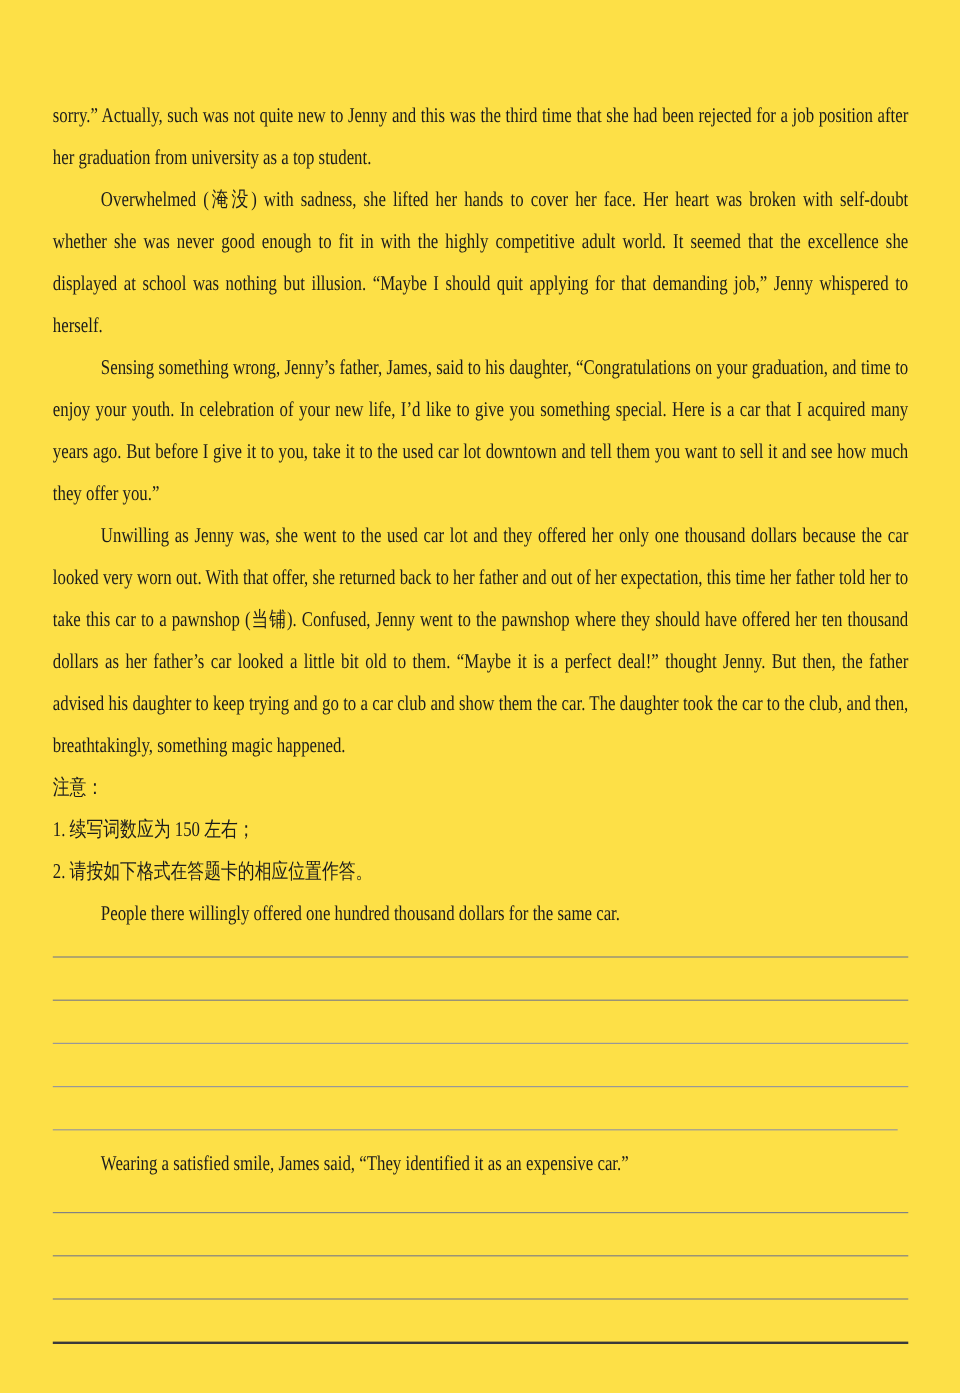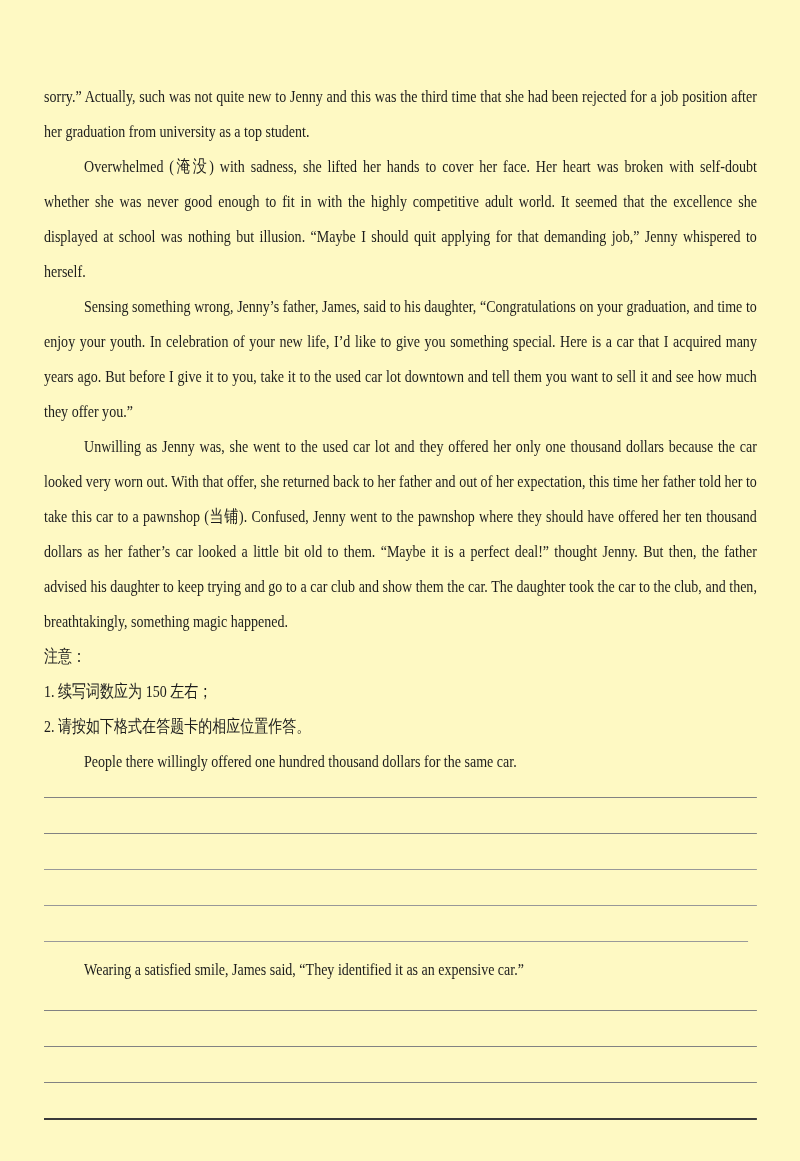--- a/index.html
+++ b/index.html
@@ -4,21 +4,21 @@
 <style>
   html, body {
     margin: 0;
     padding: 0;
     background: #ffffff;
   }
   .page {
     position: relative;
     width: 800px;
     height: 1161px;
-    background: #fef9c3;
+    background: #fde047;
     overflow: hidden;
     box-sizing: border-box;
     padding: 79px 0 13px 44px;
   }
   
   .content {
     width: 890px;
     transform: scaleX(0.801);
     transform-origin: 0 0;
     font-family: "Liberation Serif", "DejaVu Serif", serif;

